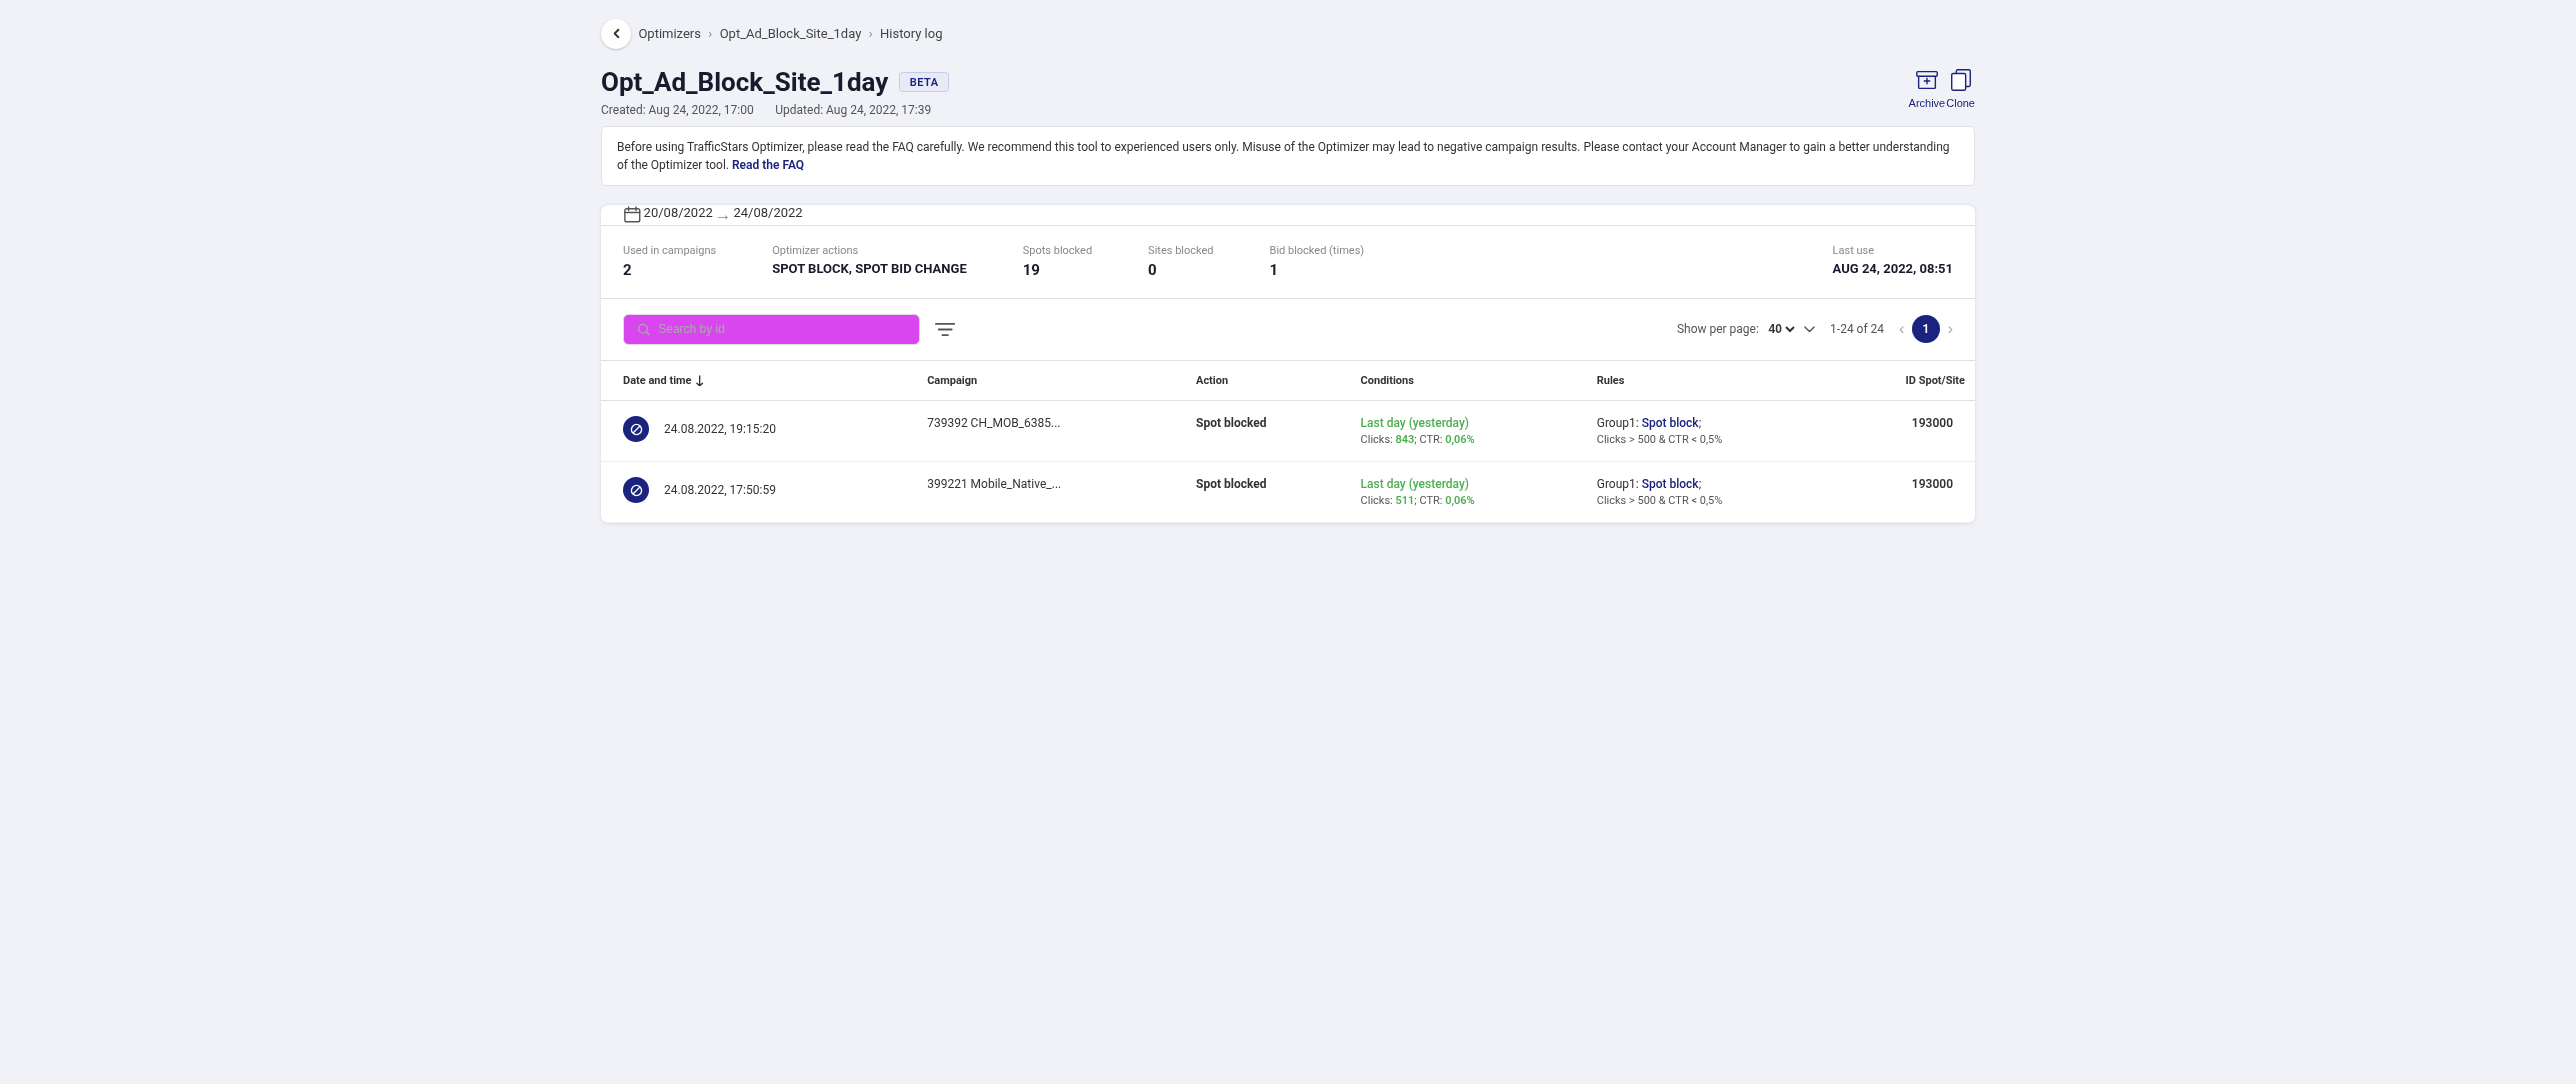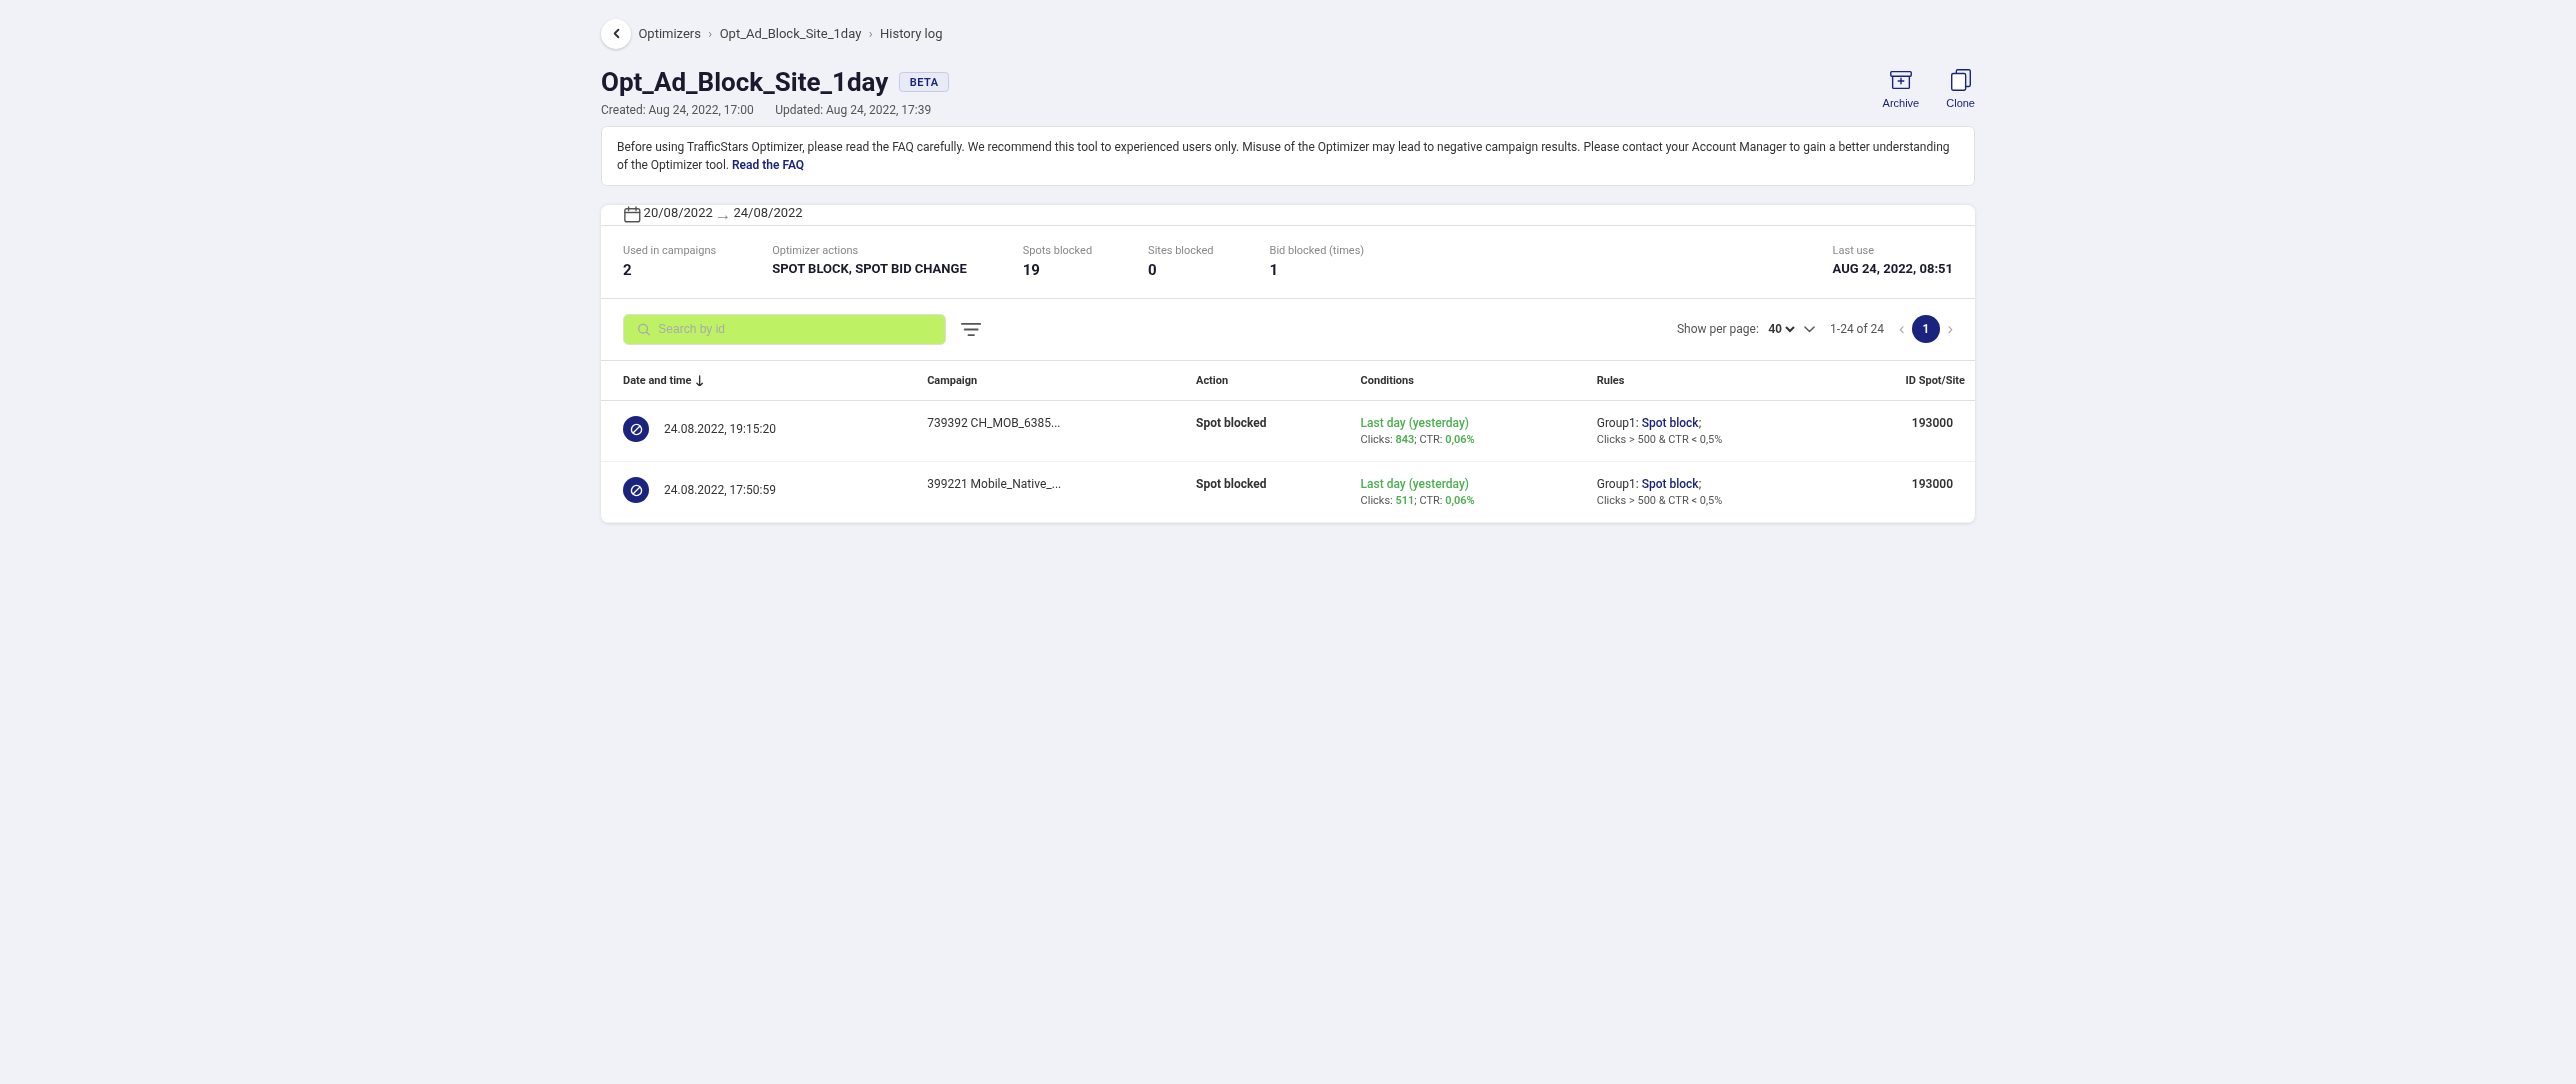--- a/index.html
+++ b/index.html
@@ -70,21 +70,21 @@
       font-weight: 600;
       letter-spacing: 0.5px;
     }
     .meta-row {
       font-size: 12px;
       color: #555;
     }
     .meta-row span { margin-right: 18.6px; }
     .header-actions {
       display: flex;
-      gap: 27px;
+      gap: 1px;
       align-items: center;
     }
     .header-action-btn {
       display: flex;
       flex-direction: column;
       align-items: center;
       gap: 3.7px;
       background: none;
       border: none;
       cursor: pointer;
@@ -189,22 +189,22 @@
       align-items: center;
       gap: 15px;
     }
     .search-input-wrap {
       display: flex;
       align-items: center;
       gap: 7.4px;
       border: 0.9px solid #ddd;
       border-radius: 5.6px;
       padding: 7.4px 13px;
-      width: 323px;
-      background: #bef264;
+      width: 297px;
+      background: #d946ef;
     }
     .search-input-wrap input {
       border: none;
       background: none;
       outline: none;
       font-size: 12px;
       color: #333;
       width: 100%;
     }
     .search-input-wrap input::placeholder { color: #aaa; }

